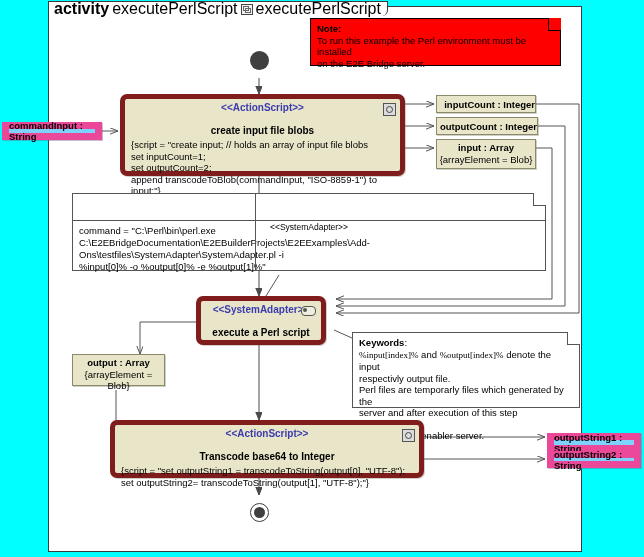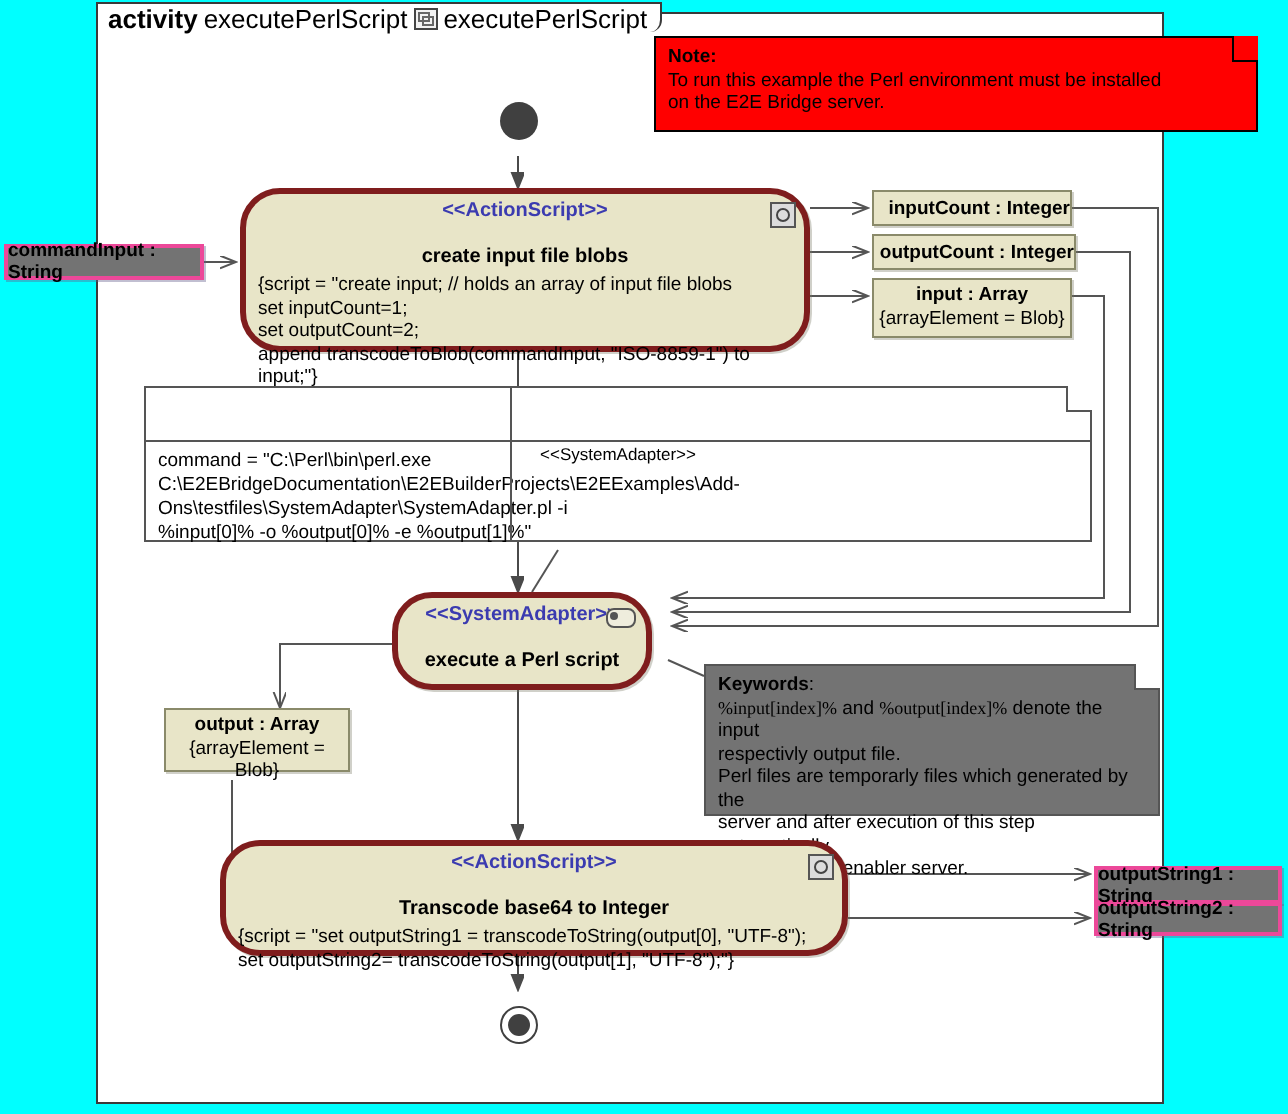--- a/index.html
+++ b/index.html
@@ -21,21 +21,21 @@
     box-sizing:border-box;
   }
   .frame-tab{
     position:absolute;left:48px;top:1px;height:15px;
     background:#ffffff;
     border:1px solid #3a3a3a;
     border-bottom:none;
     box-sizing:border-box;
     padding:0 6px 0 5px;
     display:flex;align-items:center;gap:3px;
-    font-size:13px;color:#000;
+    font-size:16px;color:#000;
     white-space:nowrap;
     border-radius:0 0 6px 0;
   }
   .frame-tab .kw{font-weight:bold;}
   .frame-tab .ic{
     display:inline-block;width:10px;height:9px;
     border:1px solid #444;background:#f2f2f2;position:relative;
   }
   .frame-tab .ic:before{
     content:"";position:absolute;left:1px;top:1px;width:4px;height:3px;
@@ -46,22 +46,22 @@
     border:1px solid #666;
   }
 
   
   svg.edges{position:absolute;left:0;top:0;width:644px;height:557px;pointer-events:none;}
 
   
   .action{
     position:absolute;
     background:#e8e5c8;
-    border:3px solid #7f1d1d;
-    border-radius:20px;
+    border:5px solid #7f1d1d;
+    border-radius:7px;
     box-sizing:border-box;
     box-shadow:1px 1px 0 rgba(120,120,100,.35);
   }
   .stereo{
     text-align:center;color:#3b3bb0;font-size:10px;
     margin-top:3px;font-weight:bold;
   }
   .aname{
     text-align:center;color:#000;font-size:10px;font-weight:bold;
     margin-top:12px;
@@ -95,41 +95,41 @@
     box-sizing:border-box;
     font-size:9.5px;color:#000;
     box-shadow:1px 1px 0 rgba(120,120,100,.35);
   }
   .objnode .t1{text-align:center;font-weight:bold;padding-top:2px;}
   .objnode .t2{text-align:center;padding-top:1px;}
   .objnode.single{display:flex;align-items:center;justify-content:flex-end;font-weight:bold;}
 
   .param{
     position:absolute;
-    background:#737373;
-    border:2px solid #ec4899;
+    background:#7dd3fc;
+    border:7px solid #ec4899;
     box-sizing:border-box;
     font-size:9.5px;color:#000;font-weight:bold;
     display:flex;align-items:center;justify-content:center;
     box-shadow:1px 1px 0 rgba(100,95,140,.4);
   }
 
   
   .note{
     position:absolute;
     box-sizing:border-box;
     font-size:9.5px;line-height:11.5px;color:#000;
   }
   .note-red{
     background:#ff0000;border:1px solid #000;
     padding:4px 6px;
   }
   .note-red b{font-weight:bold;}
   .note-white{
-    background:#737373;border:1px solid #555;
+    background:#ffffff;border:1px solid #555;
     padding:4px 6px;
   }
   .note-fold{
     position:absolute;right:-1px;top:-1px;width:12px;height:12px;
     background:#ffffff;
     border-left:1px solid #555;border-bottom:1px solid #555;
   }
   .note-fold.on-red{background:#ff0000;border-left-color:#000;border-bottom-color:#000;}
 
   .mono{font-family:Liberation Serif, serif;font-size:9px;}
@@ -220,21 +220,21 @@
 
       <path d="M424,437 L497,437 L497,437 L545,437" marker-end="url(#arr)"></path>
       <path d="M424,459 L545,459" marker-end="url(#arr)"></path>
 
       <path d="M259,478 L259,495" stroke="#4a4a4a" marker-end="url(#arrd)"></path>
     </g>
   </svg>
 
   <div class="init" style="left:250px;top:51px;"></div>
 
-  <div class="note note-red" style="left:327px;top:18px;width:302px;height:48px;">
+  <div class="note note-red" style="left:310px;top:18px;width:251px;height:48px;">
     <div class="note-fold on-red"></div>
     <div><b>Note:</b></div>
     <div>To run this example the Perl environment must be installed</div>
     <div>on the E2E Bridge server.</div>
   </div>
 
   <div class="action" style="left:120px;top:94px;width:285px;height:82px;">
     <div class="corner-ic"></div>
     <div class="stereo">&lt;&lt;ActionScript&gt;&gt;</div>
     <div class="aname">create input file blobs</div>
@@ -280,21 +280,21 @@
     <div><b>Keywords</b><span>:</span></div>
     <div>
       <span class="mono">%input[index]%</span><span> and </span><span class="mono">%output[index]%</span><span> denote the input</span>
     </div>
     <div>respectivly output file.</div>
     <div>Perl files are temporarly files which generated by the</div>
     <div>server and after execution of this step automatically</div>
     <div>deleted by the enabler server.</div>
   </div>
 
-  <div class="objnode" style="left:82px;top:354px;width:93px;height:32px;">
+  <div class="objnode" style="left:72px;top:354px;width:93px;height:32px;">
     <div class="t1">output : Array</div>
     <div class="t2">{arrayElement = Blob}</div>
   </div>
 
   <div class="action" style="left:110px;top:420px;width:314px;height:58px;">
     <div class="corner-ic"></div>
     <div class="stereo">&lt;&lt;ActionScript&gt;&gt;</div>
     <div class="aname">Transcode base64 to Integer</div>
     <div class="abody">{script = "set outputString1 = transcodeToString(output[0], "UTF-8");
 set outputString2= transcodeToString(output[1], "UTF-8");"}</div>

